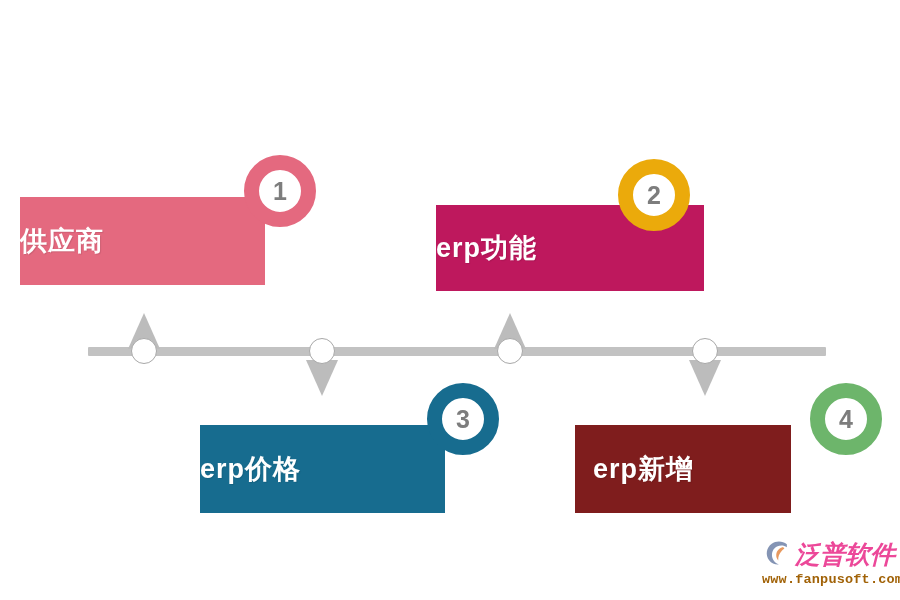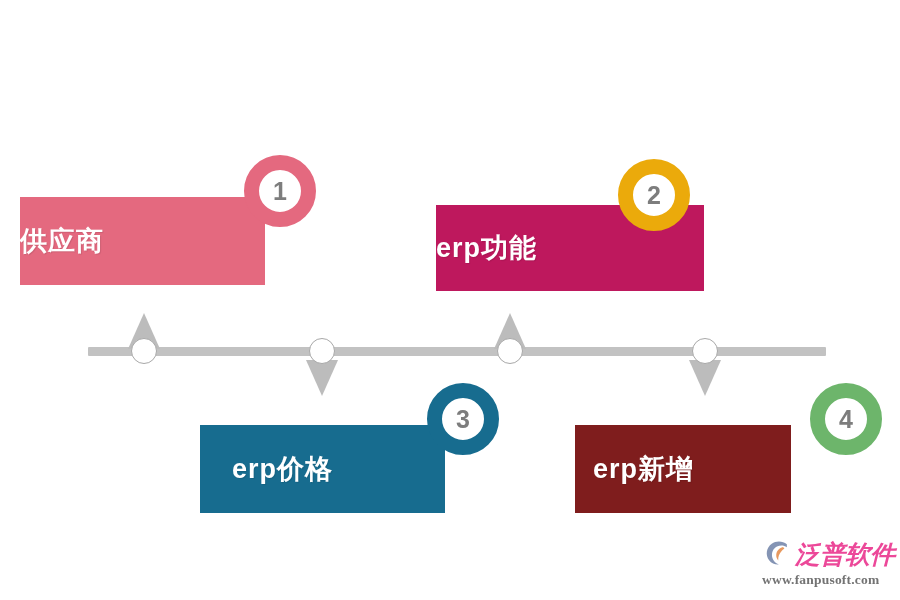--- a/index.html
+++ b/index.html
@@ -168,21 +168,21 @@
     <span class="badge-num" style="color: rgb(125, 125, 125);">1</span>
   </div>
 
   <div class="card" id="card-1" style="left: 397px; top: 205px; width: 268px; height: 86px; background: #be185d; margin-left: 39px;">
     <span class="card-label">erp功能</span>
   </div>
   <div class="badge" id="badge-1" style="left: 618px; top: 159px; border-color: rgb(235, 170, 11); background: rgb(255, 255, 255);">
     <span class="badge-num" style="color: rgb(125, 125, 125);">2</span>
   </div>
 
-  <div class="card" id="card-2" style="left: 200px; top: 425px; width: 245px; height: 88px; background: rgb(23, 108, 143); padding-left: 32px;">
+  <div class="card" id="card-2" style="left: 200px; top: 425px; width: 245px; height: 88px; background: rgb(23, 108, 143);">
     <span class="card-label">erp价格</span>
   </div>
   <div class="badge" id="badge-2" style="left: 427px; top: 383px; border-color: rgb(23, 108, 143); background: rgb(255, 255, 255);">
     <span class="badge-num" style="color: rgb(125, 125, 125);">3</span>
   </div>
 
   <div class="card" id="card-3" style="left: 575px; top: 425px; width: 216px; height: 88px; background: #7f1d1d; padding-left: 18px;">
     <span class="card-label">erp新增</span>
   </div>
   <div class="badge" id="badge-3" style="left: 810px; top: 383px; border-color: rgb(109, 181, 107); background: rgb(255, 255, 255);">
@@ -190,16 +190,16 @@
   </div>
 
   <div class="logo">
     <div class="logo-row">
       <svg class="logo-mark" viewBox="0 0 32 32">
         <path id="logo-ring" d="M26.5 5.5 C22 2.0 15 1.8 10.4 5.0 C4.6 9.0 3.4 17.2 7.6 22.6 C10.2 26.0 14.2 27.6 18.0 27.2 C13.6 25.4 10.6 21.6 10.6 17.0 C10.6 11.4 15.0 7.0 20.6 7.0 C22.8 7.0 24.8 7.6 26.5 8.8 Z" fill="#8494b4"></path>
         <path id="logo-accent" d="M22.5 8.6 C18.6 9.4 15.6 12.6 15.2 16.6 C15.0 19.0 15.8 21.2 17.3 22.8 C17.0 19.0 18.4 15.2 21.2 12.4 C22.0 11.6 22.9 11.0 23.9 10.4 Z" fill="#e8995e"></path>
       </svg>
       <span class="logo-word" style="color: #ec4899; font-style: italic;">泛普软件</span>
     </div>
-    <div class="logo-url" style="color: #737373;">www.fanpusoft.com</div>
+    <div class="logo-url" style="color: #a16207; font-family: Liberation Mono, monospace;">www.fanpusoft.com</div>
   </div>
 
 </div>
 
 </body></html>

